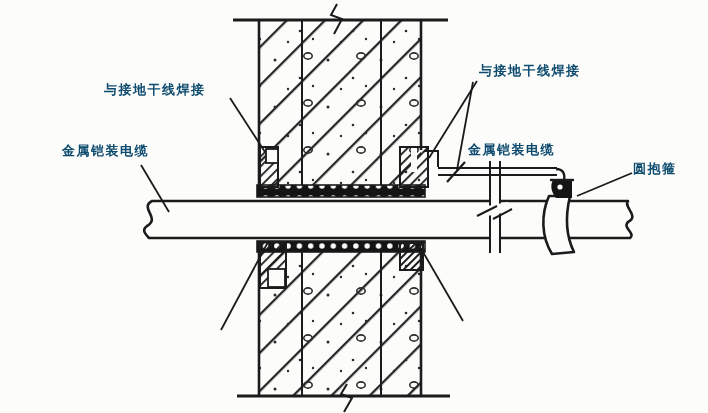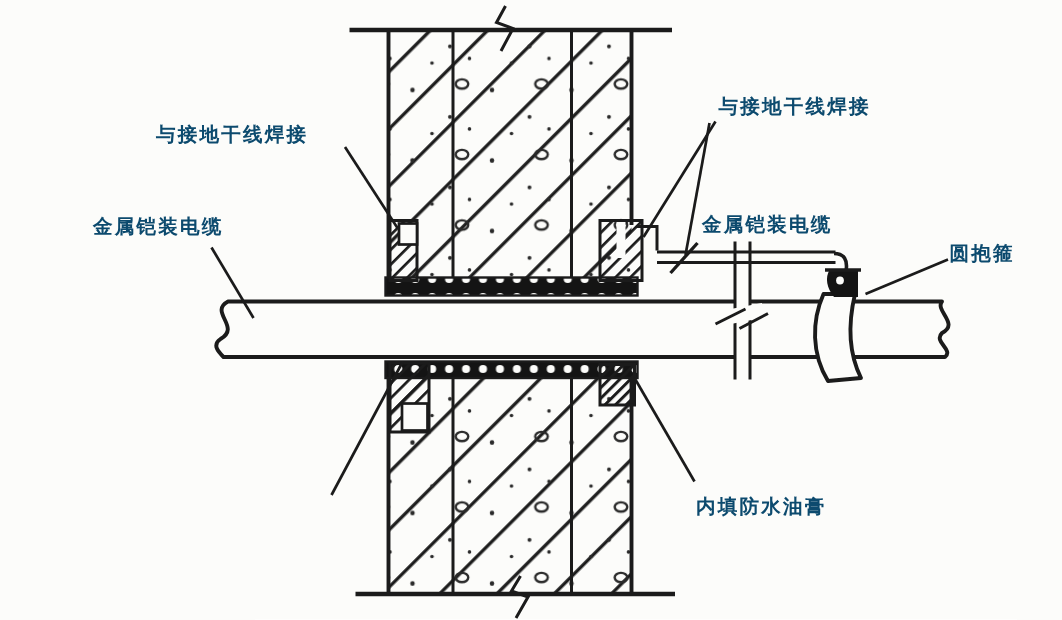--- a/index.html
+++ b/index.html
@@ -137,14 +137,13 @@
       <line x1="221" y1="330" x2="268" y2="242"></line>
       <line x1="463" y1="321" x2="423" y2="252"></line>
     </g>
   </svg>
 
   <div class="label lbl-sleeve">与接地干线焊接</div>
   <div class="label lbl-cable">金属铠装电缆</div>
   <div class="label lbl-weld">与接地干线焊接</div>
   <div class="label lbl-gwire">金属铠装电缆</div>
   <div class="label lbl-clamp">圆抱箍</div>
-  <div class="label lbl-sealant">内填防水油膏</div>
 </div>
 
 </body></html>

